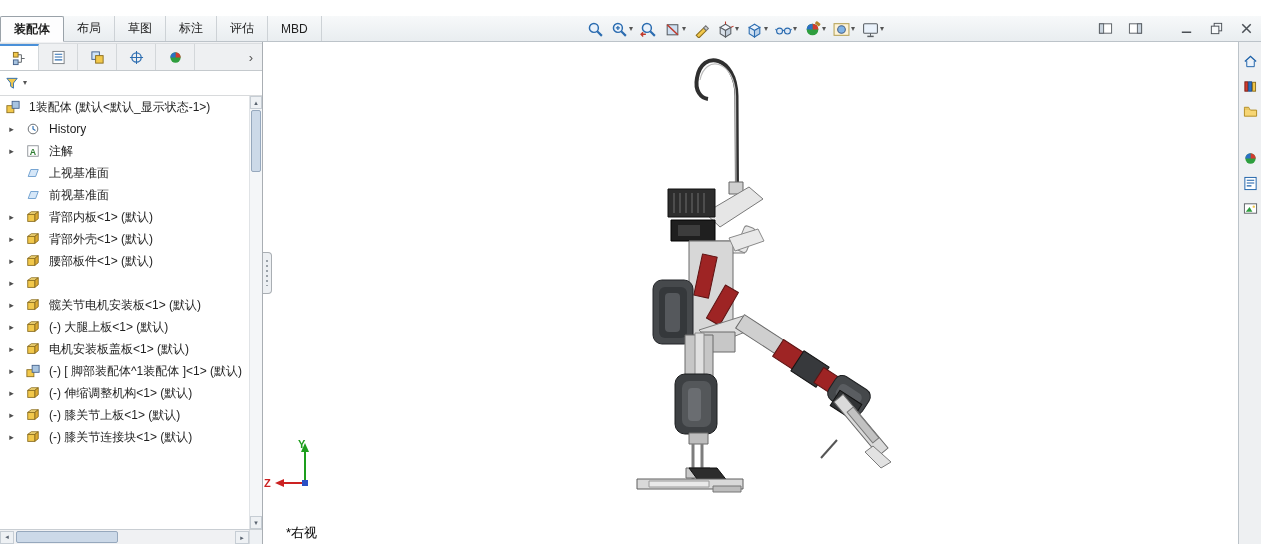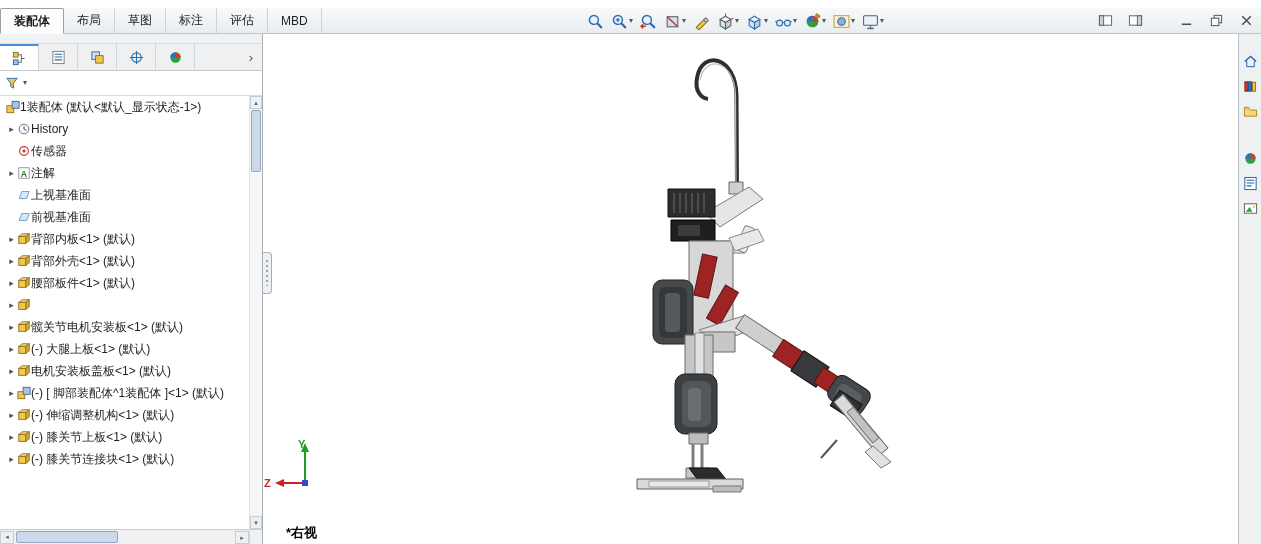--- a/index.html
+++ b/index.html
@@ -1,21 +1,21 @@
 <!DOCTYPE html>
 <html><head>
 <meta charset="utf-8">
 <style>
   * { margin:0; padding:0; box-sizing:border-box; }
   html,body { width:1261px; height:544px; }
   body { font-family:"Liberation Sans", sans-serif; font-size:12px; color:#1f1f1f; background:#fff; overflow:hidden; }
   .app { position:relative; width:1261px; height:544px; overflow:hidden; background:#fff; }
 
   
-  .topbar { position:absolute; left:0; top:8px; width:100%; height:26px;
+  .topbar { position:absolute; left:0; top:16px; width:100%; height:26px;
             background:linear-gradient(#f7f9fa,#e9edf0); border-bottom:1px solid #bcc3c9;
             display:flex; align-items:stretch; z-index:30; }
   .rtabs { display:flex; align-items:stretch; }
   .rtab { padding:0 13px; display:flex; align-items:center; border-right:1px solid #cdd2d6; white-space:nowrap; }
   .rtab.active { background:#fdfdfe; border:1px solid #9aa2a9; border-bottom:1px solid #fdfdfe;
                  margin-bottom:-1px; border-radius:2px 2px 0 0; font-weight:bold; }
   .viewtb { position:absolute; left:585px; top:1px; height:24px; display:flex; align-items:center; gap:3px; }
   .tbtn { display:flex; align-items:center; padding:2px 2px; border-radius:2px; }
   .chev { font-size:8px; color:#555; margin-left:1px; line-height:1; }
   .winbtns { position:absolute; right:6px; top:4px; display:flex; align-items:center; gap:13px; }
@@ -29,21 +29,21 @@
   
   .leftpanel { position:absolute; left:0; top:26px; width:263px; height:518px; background:#fff;
                border-right:1px solid #a9aeb3; display:flex; flex-direction:column; z-index:20; }
   .panel-gap { height:18px; background:#f0f1f3; border-bottom:1px solid #dadde0; }
   .panel-tabs { height:27px; background:#eef0f2; border-bottom:1px solid #c4c9cd; display:flex; align-items:stretch; }
   .ptab { width:39px; display:flex; align-items:center; justify-content:center; border-right:1px solid #d3d7da; }
   .ptab.active { background:#fff; border-top:2px solid #4a90d9; }
   .ptab-chev { margin-left:auto; width:22px; display:flex; align-items:center; justify-content:center; color:#555; font-size:13px; }
   .filter-row { height:25px; border-bottom:1px solid #d8dadc; display:flex; align-items:center; padding:0 5px; gap:2px; background:#fff; }
   .tree { position:relative; flex:1; overflow:hidden; background:#fff; }
-  .trow { height:22px; display:flex; align-items:center; gap:0; padding-left:6px; white-space:nowrap; overflow:hidden; }
+  .trow { height:22px; display:flex; align-items:center; gap:9px; padding-left:6px; white-space:nowrap; overflow:hidden; }
   .trow .arrow { width:11px; font-size:9px; color:#4d4d4d; text-align:center; flex:none; }
   .trow .ic { width:14px; height:14px; }
   .tlabel { overflow:hidden; }
 
   .vscroll { position:absolute; right:0; top:0; bottom:0; width:13px; background:#f4f6f8; border-left:1px solid #e0e3e6; }
   .vs-arrow { height:13px; display:flex; align-items:center; justify-content:center; font-size:7px; color:#5a6470;
               background:#eef1f4; border:1px solid #c6cdd4; }
   .vs-bottom { position:absolute; bottom:0; left:0; right:0; }
   .vs-thumb { position:absolute; top:14px; left:1px; width:10px; height:62px; background:#ccd9e8; border:1px solid #96a8bd; border-radius:2px; }
 
@@ -56,21 +56,21 @@
 
   .splitter { position:absolute; left:263px; top:252px; width:9px; height:42px; background:#edf0f3;
               border:1px solid #a9aeb3; border-left:none; border-radius:0 4px 4px 0; z-index:25;
               display:flex; align-items:center; justify-content:center; }
   .splitter .dots { width:2px; height:26px; background:repeating-linear-gradient(#9aa2a9 0 2px, transparent 2px 5px); }
 
   
   .canvas { position:absolute; left:264px; top:26px; width:974px; height:518px; background:#ffffff; }
   .model-svg { position:absolute; left:264px; top:26px; z-index:5; }
   .triad-svg { position:absolute; left:262px; top:438px; z-index:6; }
-  .view-label { position:absolute; left:286px; top:524px; font-size:13px; font-weight:bold; color:#000; z-index:6; }
+  .view-label { position:absolute; left:286px; top:524px; font-size:13px; font-weight:normal; color:#000; z-index:6; }
 
   
   .taskpane { position:absolute; right:0; top:26px; width:23px; height:518px; background:#eef0f2;
               border-left:1px solid #bcc3c9; z-index:20; display:flex; flex-direction:column; align-items:center; padding-top:24px; }
   .tpbtn { width:22px; height:23px; display:flex; align-items:center; justify-content:center; margin-bottom:2px; }
   .tpbtn.gap { margin-top:22px; }
 </style>
 </head>
 <body>
 
@@ -306,30 +306,20 @@
             <span class="arrow">▸</span>
             <span class="ic">
               <svg viewBox="0 0 16 16" xmlns="http://www.w3.org/2000/svg">
                 <circle cx="8" cy="8" r="5.5" fill="#fff" stroke="#5a5f64"></circle>
                 <path d="M8 4.5 V8 L10.8 9.6" fill="none" stroke="#2b6cb0" stroke-width="1.3"></path>
               </svg>
             </span>
             <span class="tlabel">History</span>
           </div>
           <div class="trow">
-            <span class="arrow"></span>
-            <span class="ic">
-              <svg viewBox="0 0 16 16" xmlns="http://www.w3.org/2000/svg">
-                <circle cx="8" cy="8" r="5" fill="none" stroke="#c0392b" stroke-width="1.3"></circle>
-                <circle cx="8" cy="8" r="1.8" fill="#c0392b"></circle>
-              </svg>
-            </span>
-            <span class="tlabel">传感器</span>
-          </div>
-          <div class="trow">
             <span class="arrow">▸</span>
             <span class="ic">
               <svg viewBox="0 0 16 16" xmlns="http://www.w3.org/2000/svg">
                 <rect x="2" y="2" width="12" height="12" fill="#fff" stroke="#8a8f94"></rect>
                 <text x="8" y="12" text-anchor="middle" font-size="10" font-weight="bold" fill="#2e7d32">A</text>
               </svg>
             </span>
             <span class="tlabel">注解</span>
           </div>
           <div class="trow">

